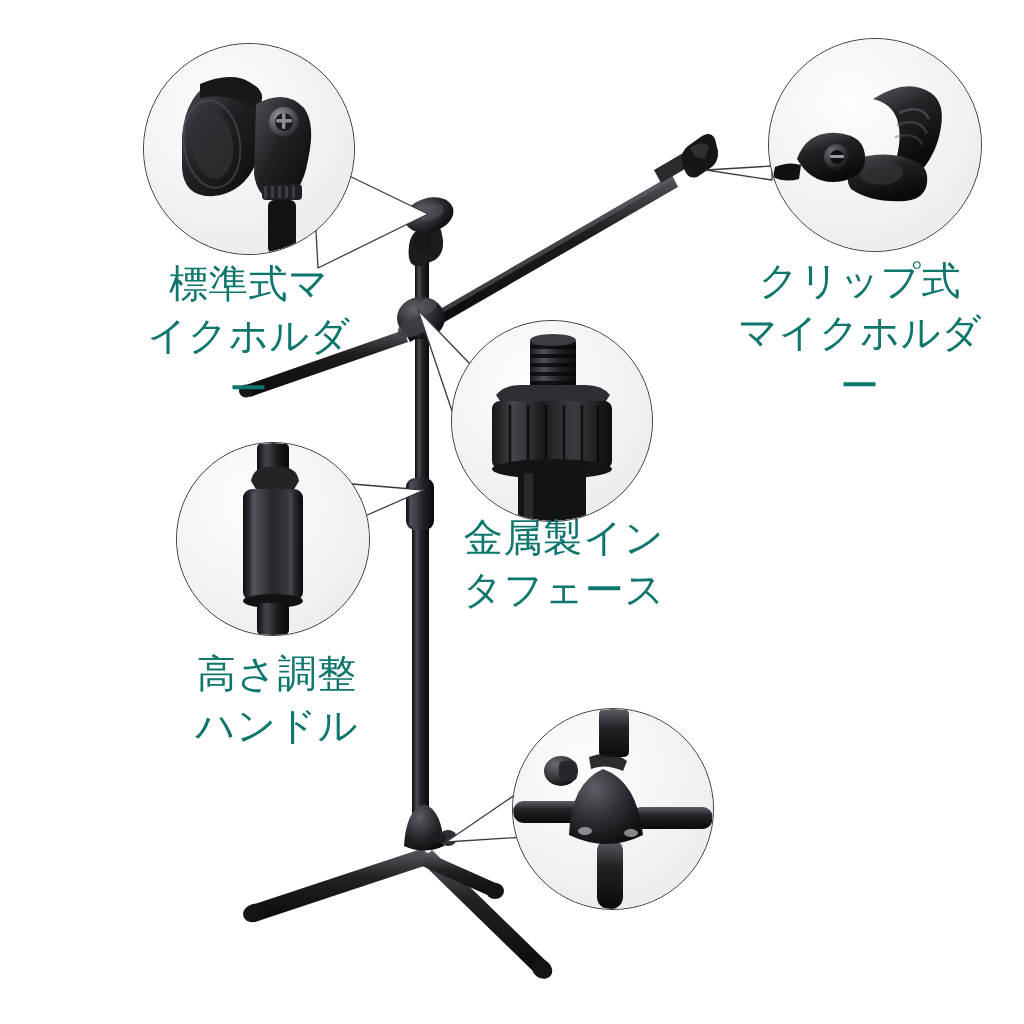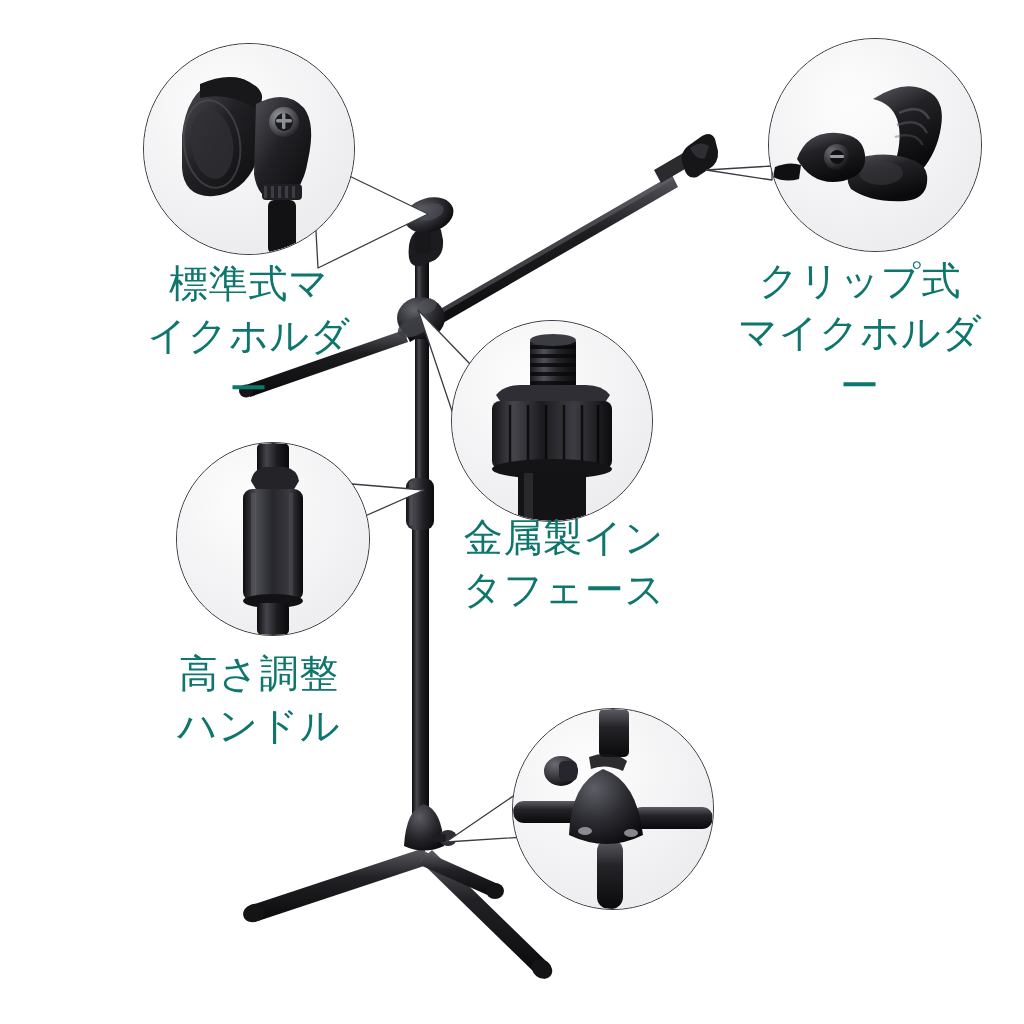--- a/index.html
+++ b/index.html
@@ -349,21 +349,21 @@
         <g opacity="0.45">
           <rect x="74" y="50" width="5" height="104" fill="#62626a"></rect>
           <rect x="112" y="50" width="4" height="104" fill="#525259"></rect>
         </g>
         <ellipse cx="96" cy="158" rx="30" ry="7" fill="#121215"></ellipse>
 
         <rect x="80" y="160" width="32" height="32" rx="5" fill="url(#c4pole)"></rect>
       </svg>
     </div>
   </div>
-  <div class="label" style="left:146px; top:648px; width:226px;">高さ調整
+  <div class="label" style="left:164px; top:648px; width:226px;">高さ調整
 ハンドル</div>
 
   <div class="callout" style="left:512px; top:708px; width:200px; height:200px;">
     <div class="callout-inner">
       <svg viewBox="0 0 200 200" width="200" height="200">
         <defs>
           <radialGradient id="c5bg" cx="38%" cy="30%" r="80%">
             <stop offset="0%" stop-color="#fdfdfe"></stop>
               <stop offset="100%" stop-color="#ebebed"></stop>
           </radialGradient>

